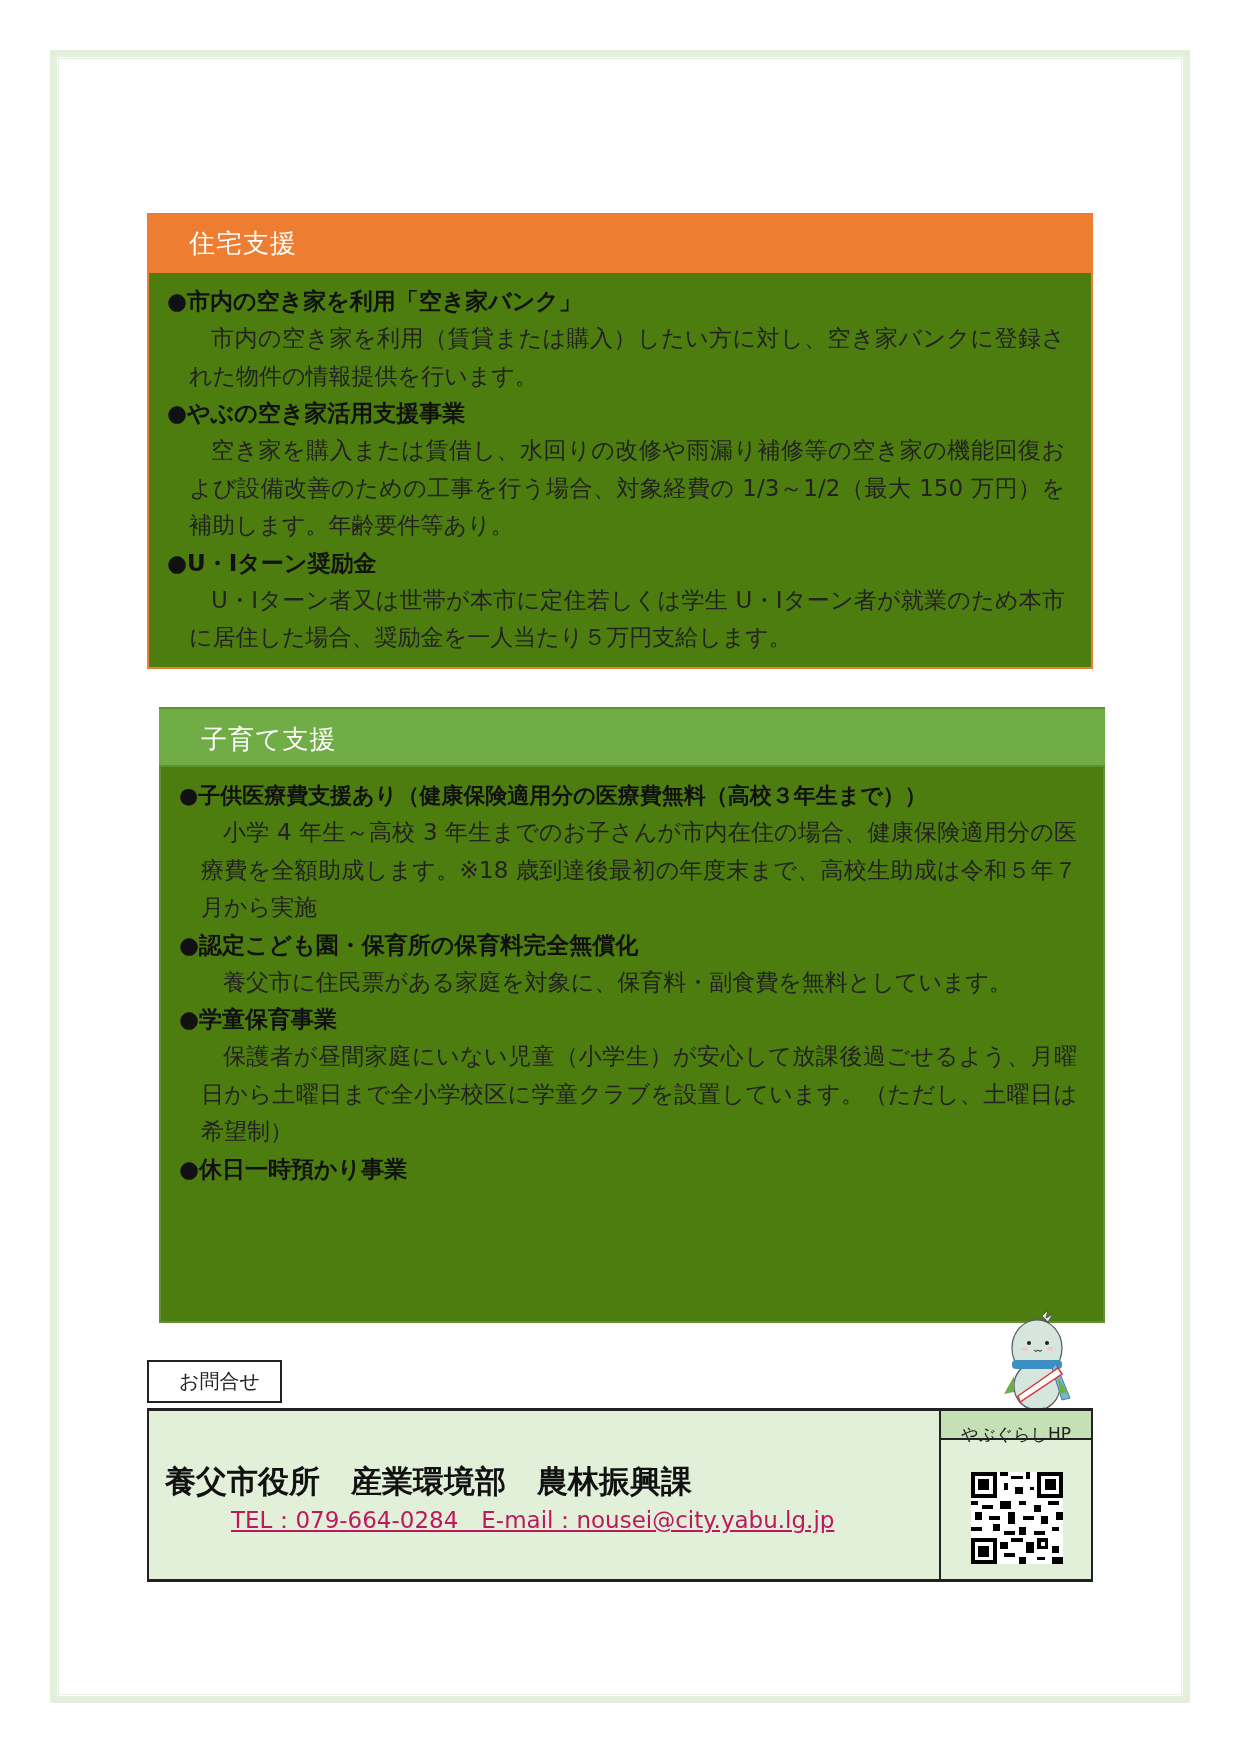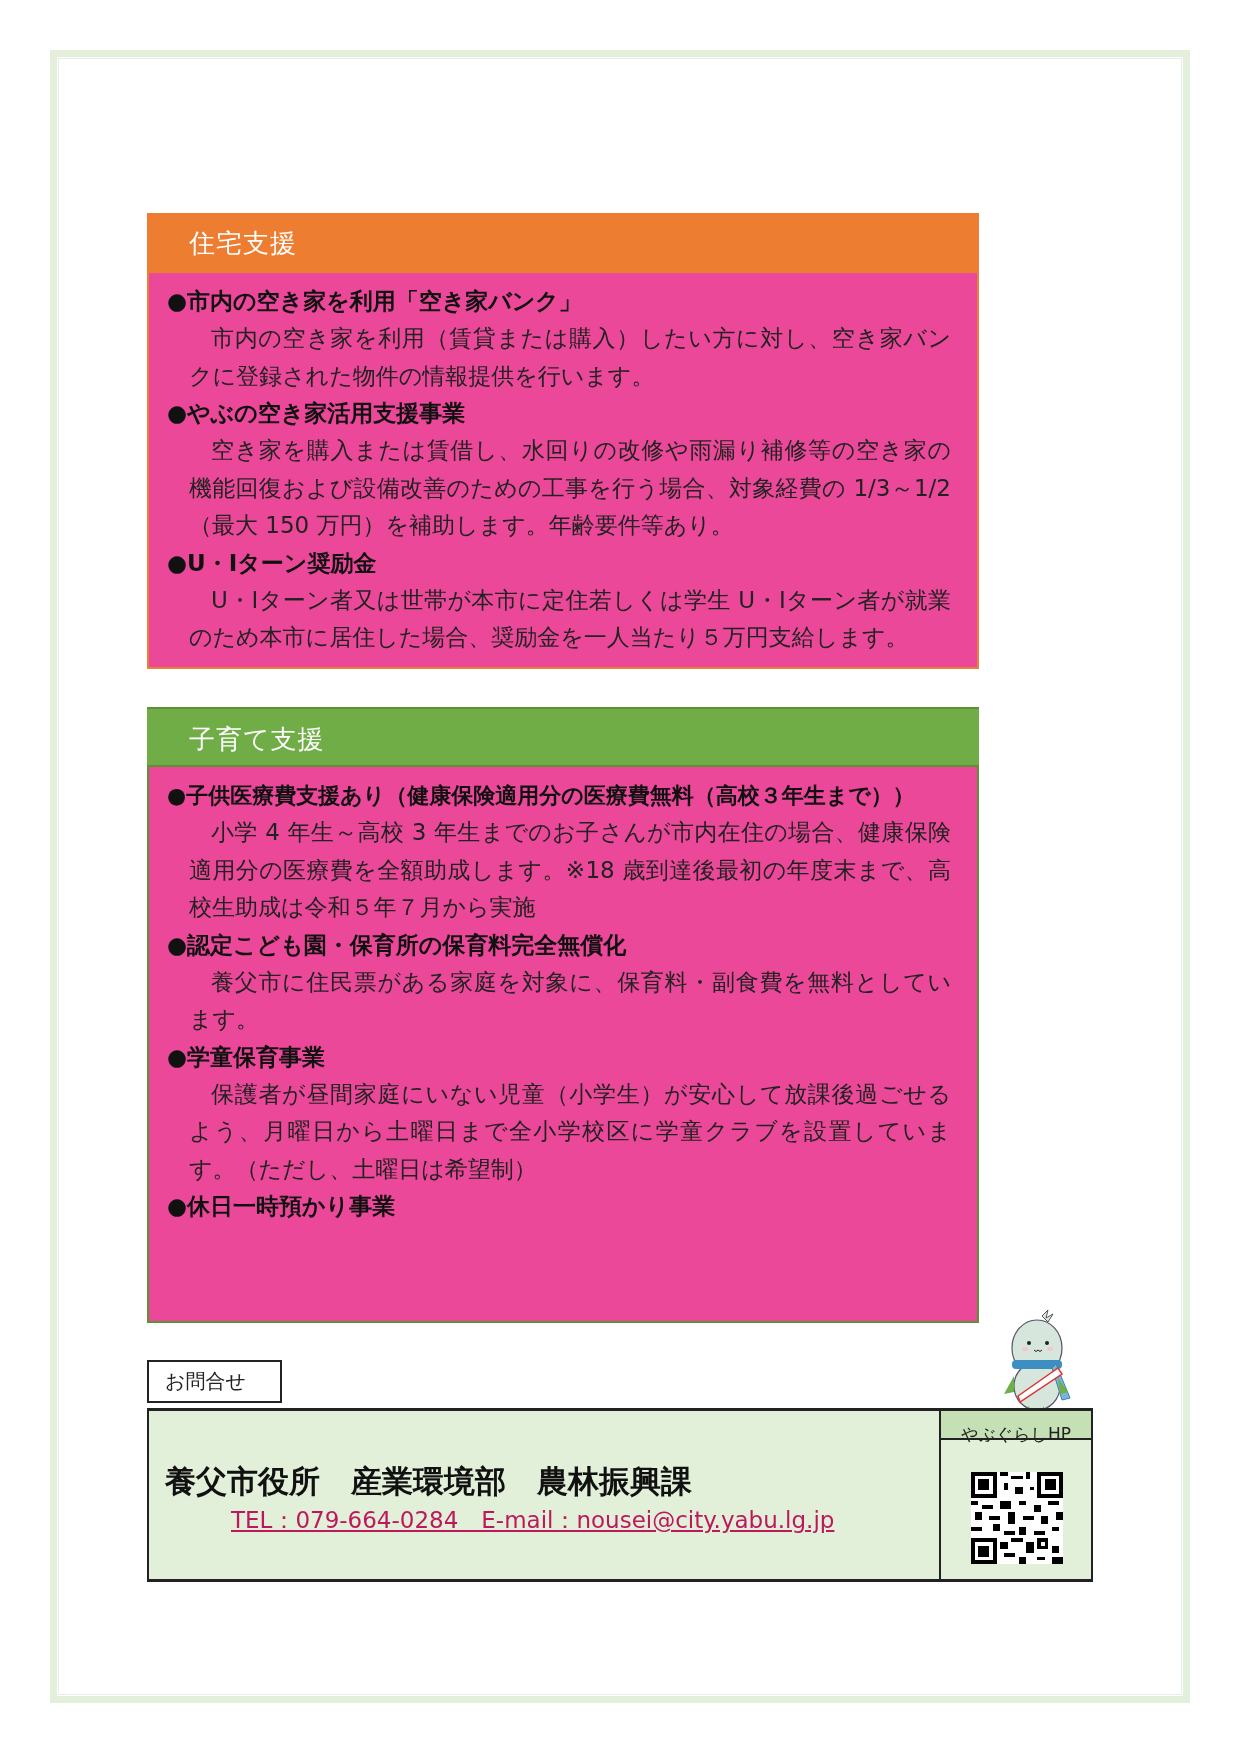--- a/index.html
+++ b/index.html
@@ -3,33 +3,33 @@
 <meta charset="utf-8">
 <style>
   html, body { margin:0; padding:0; background:#ffffff; }
   body { width:1240px; height:1754px; position:relative; overflow:hidden;
          font-family: "DejaVu Sans", "Liberation Sans", sans-serif; color:#222; }
   .page-border-outer { position:absolute; left:50px; top:50px; width:1140px; height:1653px;
          border:7px solid #e3efda; box-sizing:border-box; }
   .page-border-inner { position:absolute; left:58px; top:58px; width:1124px; height:1637px;
          border:1px solid #e6f0e0; box-sizing:border-box; }
 
-  .section { position:absolute; left:147px; width:832px; box-sizing:border-box; background:#ec4899; }
+  .section { position:absolute; left:147px; width:946px; box-sizing:border-box; background:#4d7c0f; }
   .section-header { height:60px; color:#fff; font-size:26px; line-height:60px; padding-left:42px; box-sizing:border-box; font-weight:normal; letter-spacing:1px; }
   .section-body { padding:10px 26px 12px 18px; }
   #housing { top:213px; height:456px; border:2px solid #e8823a; border-top:none; }
   #housing .section-header { background:#ed7d31; margin:0 -2px; }
-  #childcare { top:707px; height:616px; border:2px solid #5e9135; border-top:none; }
+  #childcare { top:707px; height:616px; border:2px solid #5e9135; border-top:none;margin-left:12px; }
   #childcare .section-header { background:#70ad47; margin:0 -2px; border-top:2px solid #5e9135; border-bottom:2px solid #5e9135; box-sizing:border-box; }
 
   .item-title { font-size:23px; font-weight:bold; line-height:37px; color:#111; white-space:nowrap; }
   .item-text { font-size:23px; line-height:37.5px; color:#222; padding-left:22px; text-indent:22px; text-align:justify; }
 
   .inquiry-label { position:absolute; left:147px; top:1360px; width:135px; height:43px; border:2px solid #222; box-sizing:border-box;
-         font-size:20px; line-height:39px; padding-left:16px; background:#fff; }
+         font-size:20px; line-height:39px; padding-left:30px; background:#fff; }
   .contact-box { position:absolute; left:147px; top:1408px; width:946px; height:174px; border:2px solid #222; border-top-width:3px; border-bottom-width:3px; box-sizing:border-box; background:#e2efd9; }
   .contact-main { position:absolute; left:0; top:0; width:792px; height:100%; border-right:2px solid #222; box-sizing:border-box; }
   .contact-org { position:absolute; left:16px; top:50px; font-size:31px; font-weight:bold; color:#111; white-space:pre; }
   .contact-line { position:absolute; left:82px; top:94px; font-size:23px; color:#be185d; white-space:pre;text-decoration:underline; }
   .qr-cell { position:absolute; left:792px; top:0; width:150px; height:100%; }
   .qr-header { height:29px; border-bottom:2px solid #222; background:#c5e0b4; font-size:17px; line-height:47px; text-align:center; box-sizing:border-box; }
   .qr-code { position:absolute; left:30px; top:61px; width:92px; height:92px; background:#000; }
 
   .mascot { position:absolute; left:990px; top:1308px; width:95px; height:115px; }
 </style>

